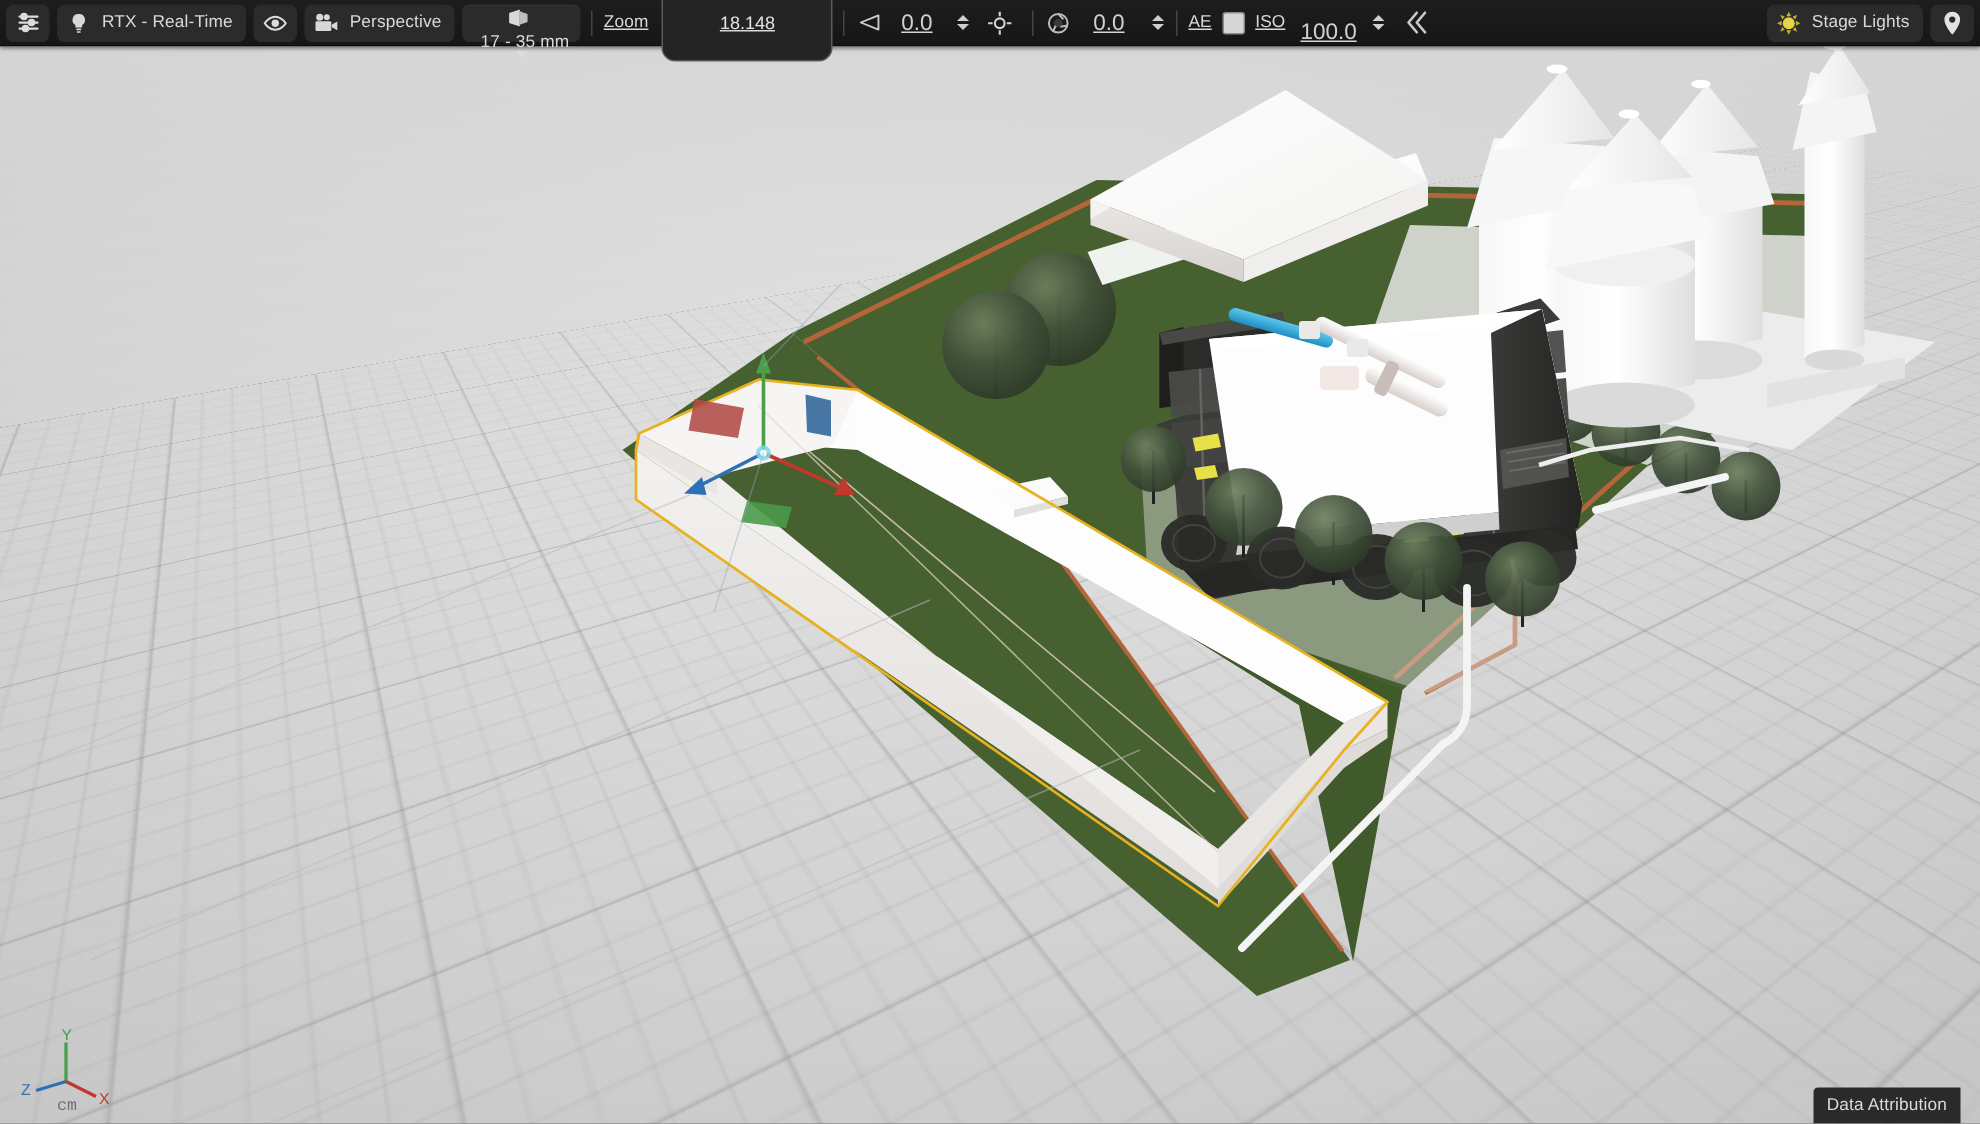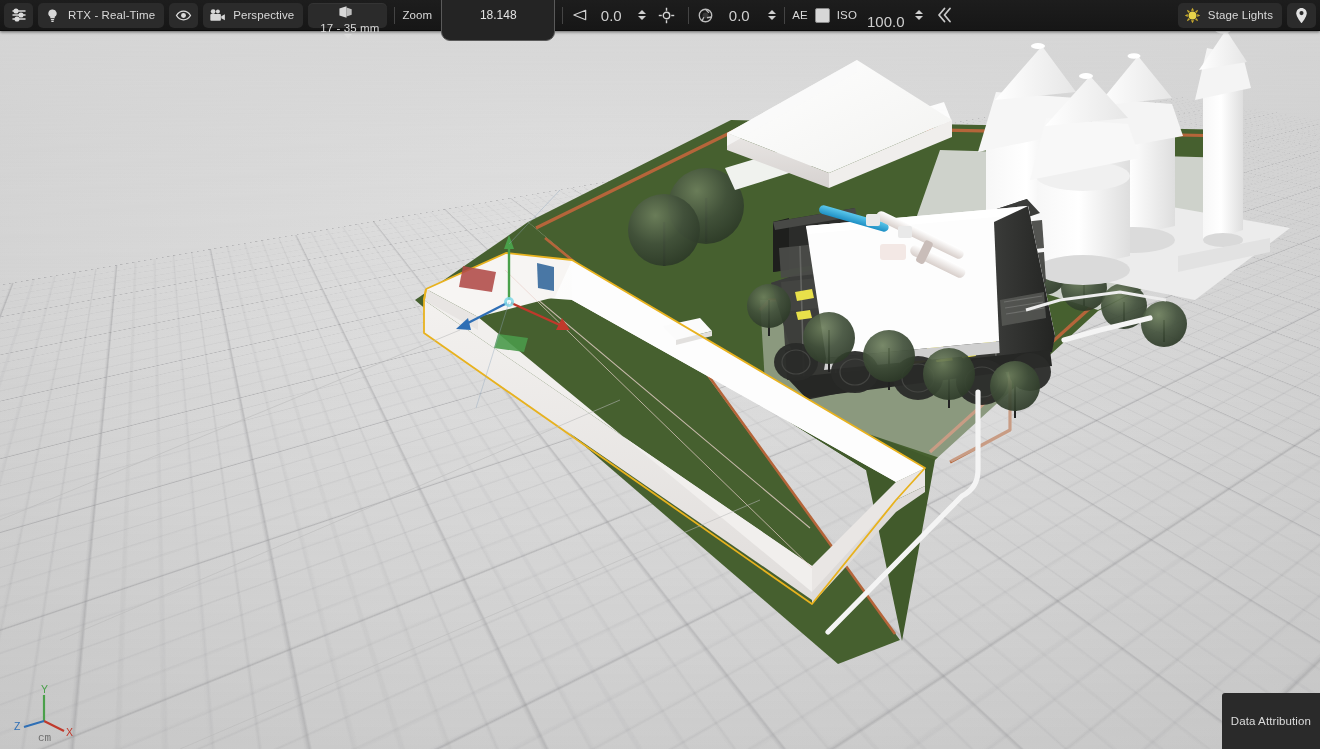--- a/index.html
+++ b/index.html
@@ -33,21 +33,21 @@
   
   #toolbar{position:absolute;left:0;top:0;width:1320px;height:31px;
            display:flex;align-items:center;gap:0;
            background:linear-gradient(#1d1d1d,#161616);
            border-bottom:1px solid #0b0b0b;
            box-shadow:0 1px 3px rgba(0,0,0,.55);
            padding:0 4px;box-sizing:border-box;
            font-size:11.5px;color:#d8d8d8;}
   .tb-group{display:flex;align-items:center;height:25px;border-radius:5px;
             background:#2b2b2b;box-shadow:inset 0 1px 0 rgba(255,255,255,.045);}
-  .tb-flat{display:flex;align-items:center;height:25px;}
+  .tb-flat{display:flex;align-items:center;height:25px;text-decoration:underline;}
   .tb-btn{display:flex;align-items:center;justify-content:center;
           height:25px;min-width:25px;padding:0 5px;border-radius:5px;
           background:#2b2b2b;cursor:pointer;box-sizing:border-box;}
   .tb-chip{display:flex;align-items:center;gap:6px;height:25px;padding:0 9px 0 5px;
            border-radius:5px;background:#2b2b2b;cursor:pointer;white-space:nowrap;}
   .tb-lbl{color:#d9d9d9;font-size:11.5px;letter-spacing:.1px;}
   .tb-sep{width:1px;height:17px;background:#444;margin:0 7px;flex:none;}
   .tb-gap{width:5px;flex:none;}
   .tb-num{color:#cfcfcf;font-size:15px;min-width:30px;text-align:center;}
   .tb-pill{display:flex;align-items:center;justify-content:center;
@@ -67,22 +67,22 @@
          border-right:4.5px solid transparent;border-top:5.5px solid #dcdcdc;margin-left:3px;}
   .tb-icon{display:flex;align-items:center;justify-content:center;width:19px;height:19px;flex:none;}
   .tb-icon svg{display:block;}
 
   
   #axis-gizmo{position:absolute;left:8px;bottom:6px;width:74px;height:62px;}
   #axis-gizmo .unit{position:absolute;left:30px;bottom:-1px;color:#6f6f6f;
                     font-size:11px;font-family:Liberation Mono, monospace;}
 
   
-  #data-attr{position:absolute;right:0;bottom:0;height:24px;display:flex;align-items:center;
-             padding:16px 9px;background:#2a2a2a;color:#dcdcdc;font-size:11.5px;
+  #data-attr{position:absolute;right:13px;bottom:0;height:24px;display:flex;align-items:center;
+             padding:0 9px;background:#2a2a2a;color:#dcdcdc;font-size:11.5px;
              border-top-left-radius:3px;cursor:pointer;letter-spacing:.1px;}
 </style>
 </head>
 <body>
 
 <div id="app">
 
   <div id="viewport">
     <div class="floor"></div>
     <div class="floor-fade"></div>

